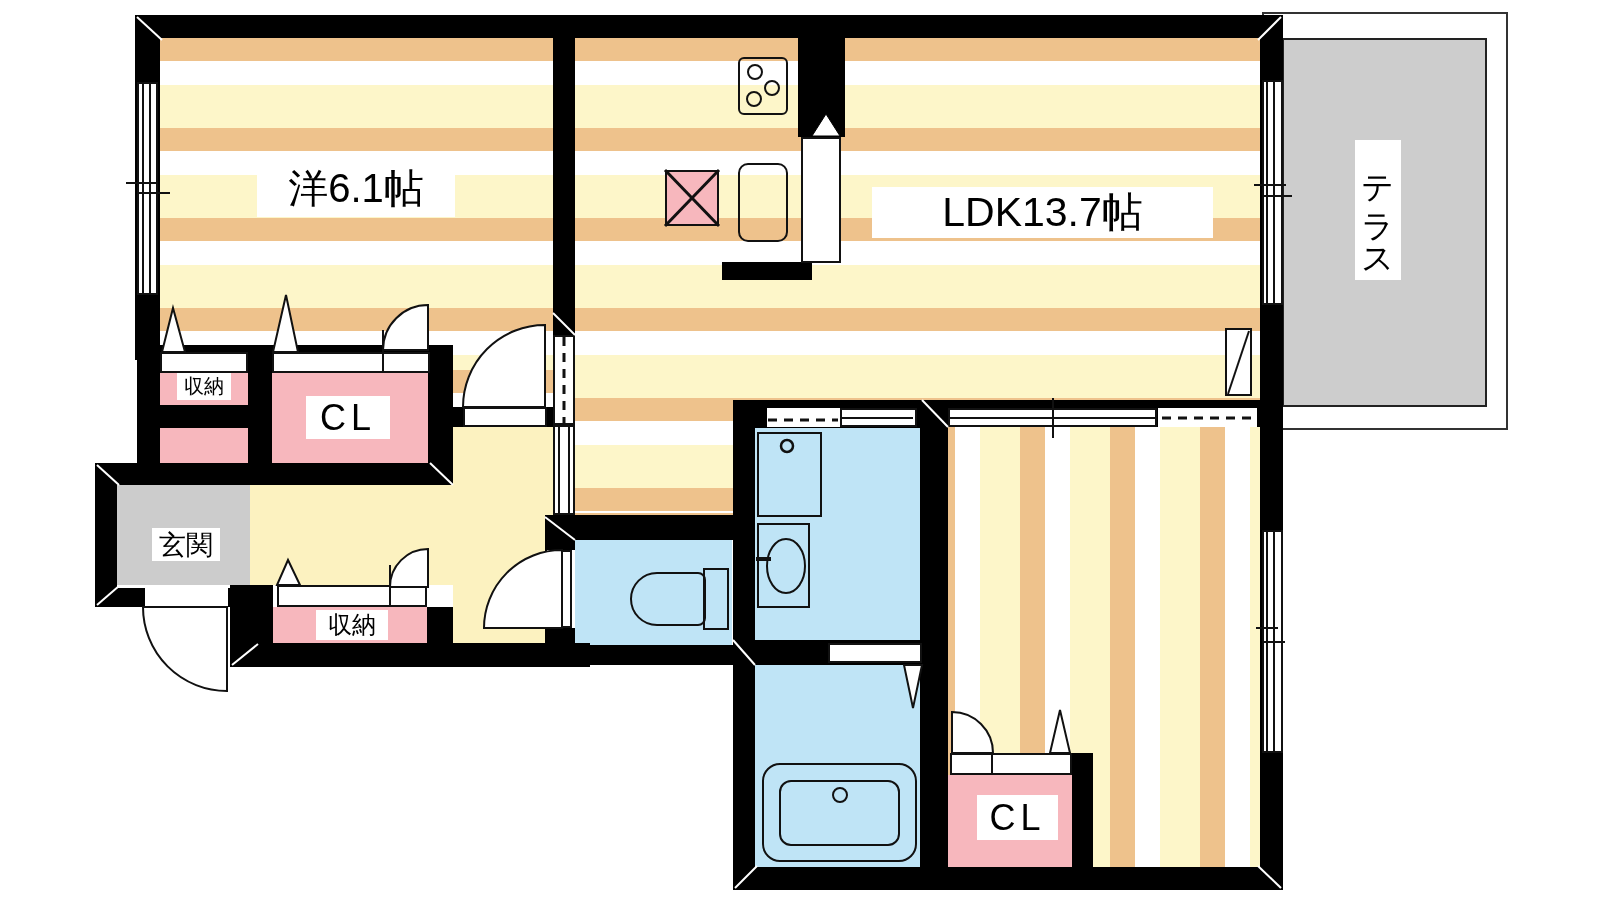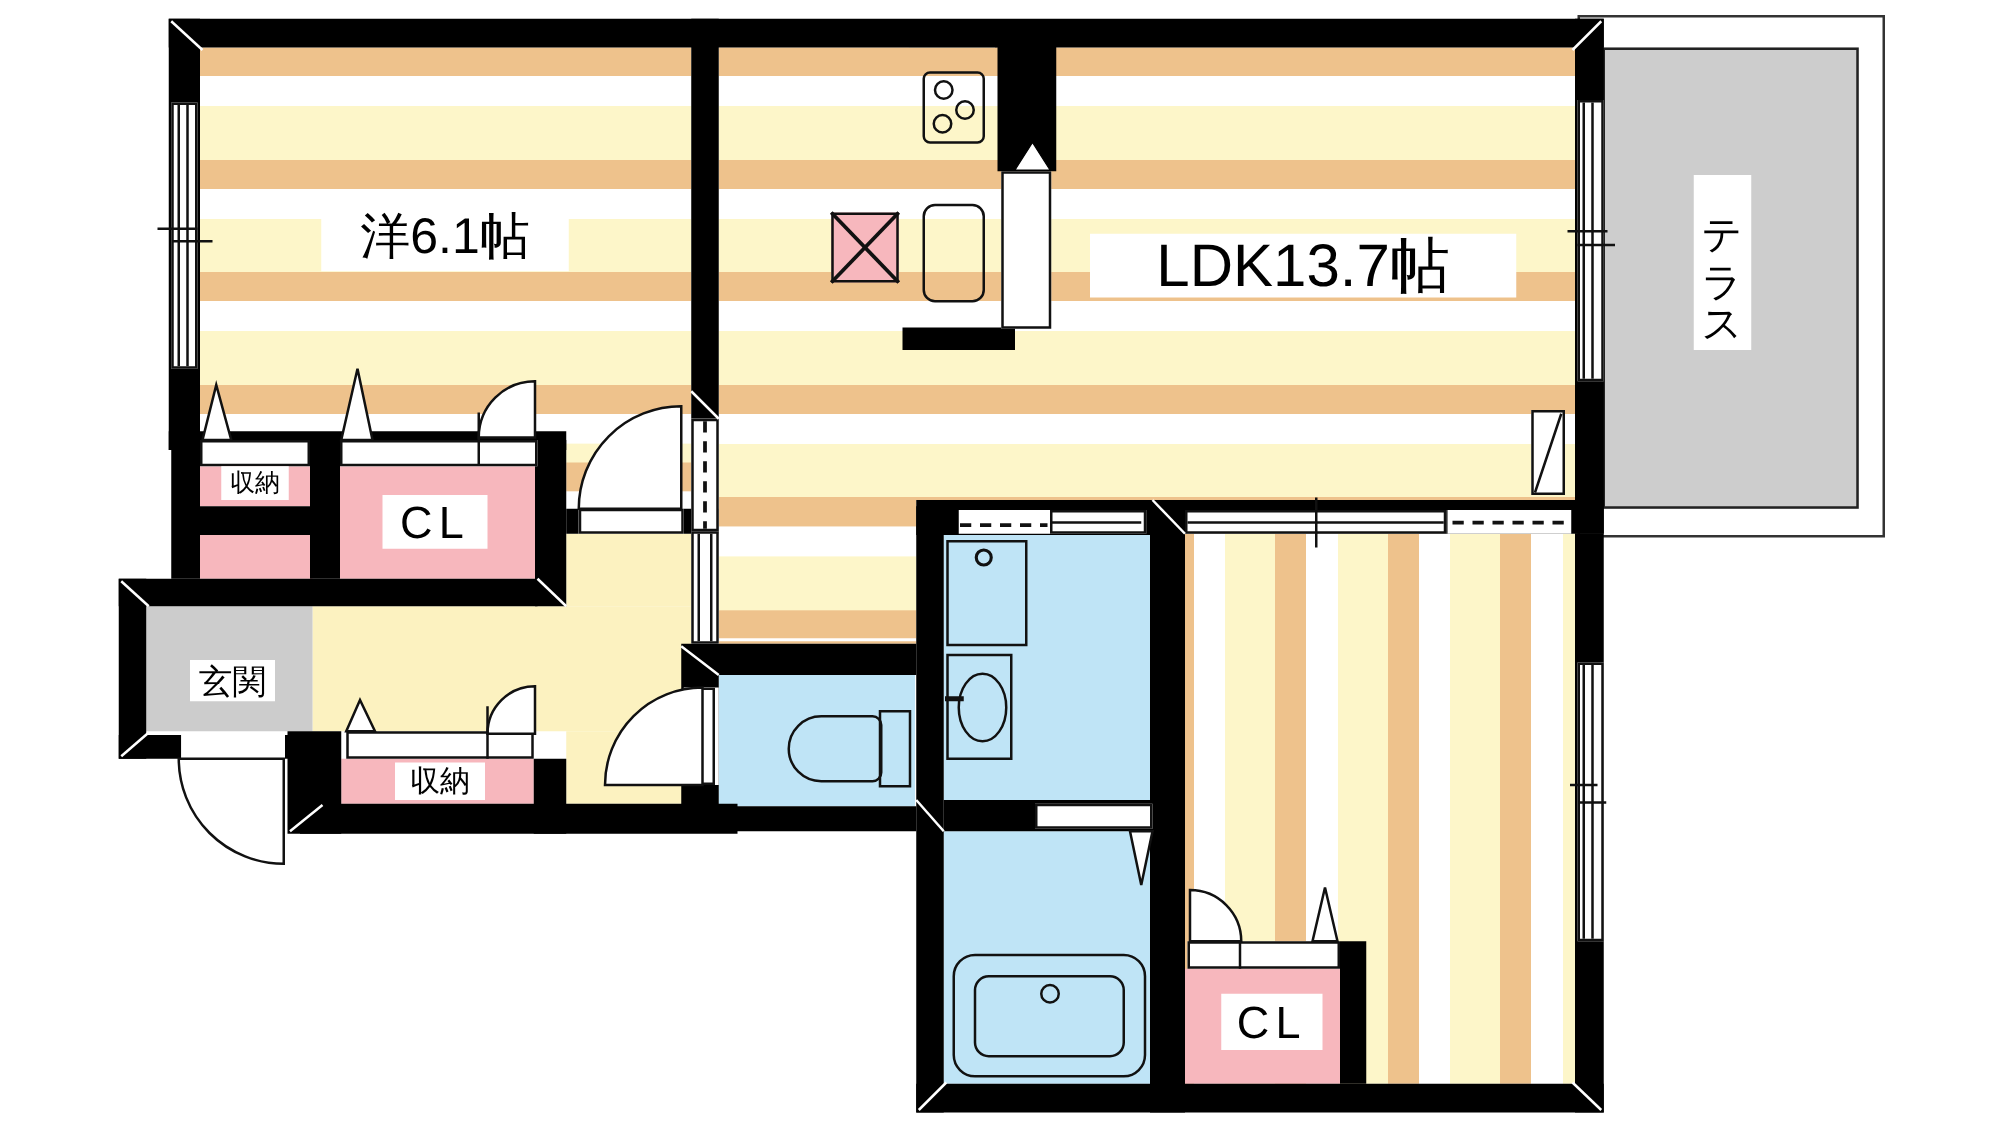--- a/index.html
+++ b/index.html
@@ -177,21 +177,21 @@
       <line x1="545" y1="517" x2="575" y2="540"></line>
         <line x1="922" y1="400" x2="948" y2="427"></line>
       <line x1="733" y1="640" x2="755" y2="665"></line>
         <line x1="553" y1="313" x2="575" y2="335"></line>
     </g>
   </svg>
 
   <div class="label" style="left:257px;top:160px;width:198px;height:57px;font-size:40px;">
     <span>洋6.1帖</span>
     </div>
-  <div class="label" style="left:872px;top:187px;width:341px;height:51px;font-size:48px;">
+  <div class="label" style="left:872px;top:187px;width:341px;height:51px;font-size:41px;">
     <span>LDK13.7帖</span>
     </div>
   <div class="label" style="left:1355px;top:140px;width:46px;height:140px;font-size:32px;writing-mode:vertical-rl;">
     <span>テラス</span>
     </div>
   <div class="label" style="left:152px;top:528px;width:68px;height:33px;font-size:27px;">
     <span>玄関</span>
     </div>
   <div class="label" style="left:177px;top:373px;width:54px;height:27px;font-size:20px;">
     <span>収納</span>

